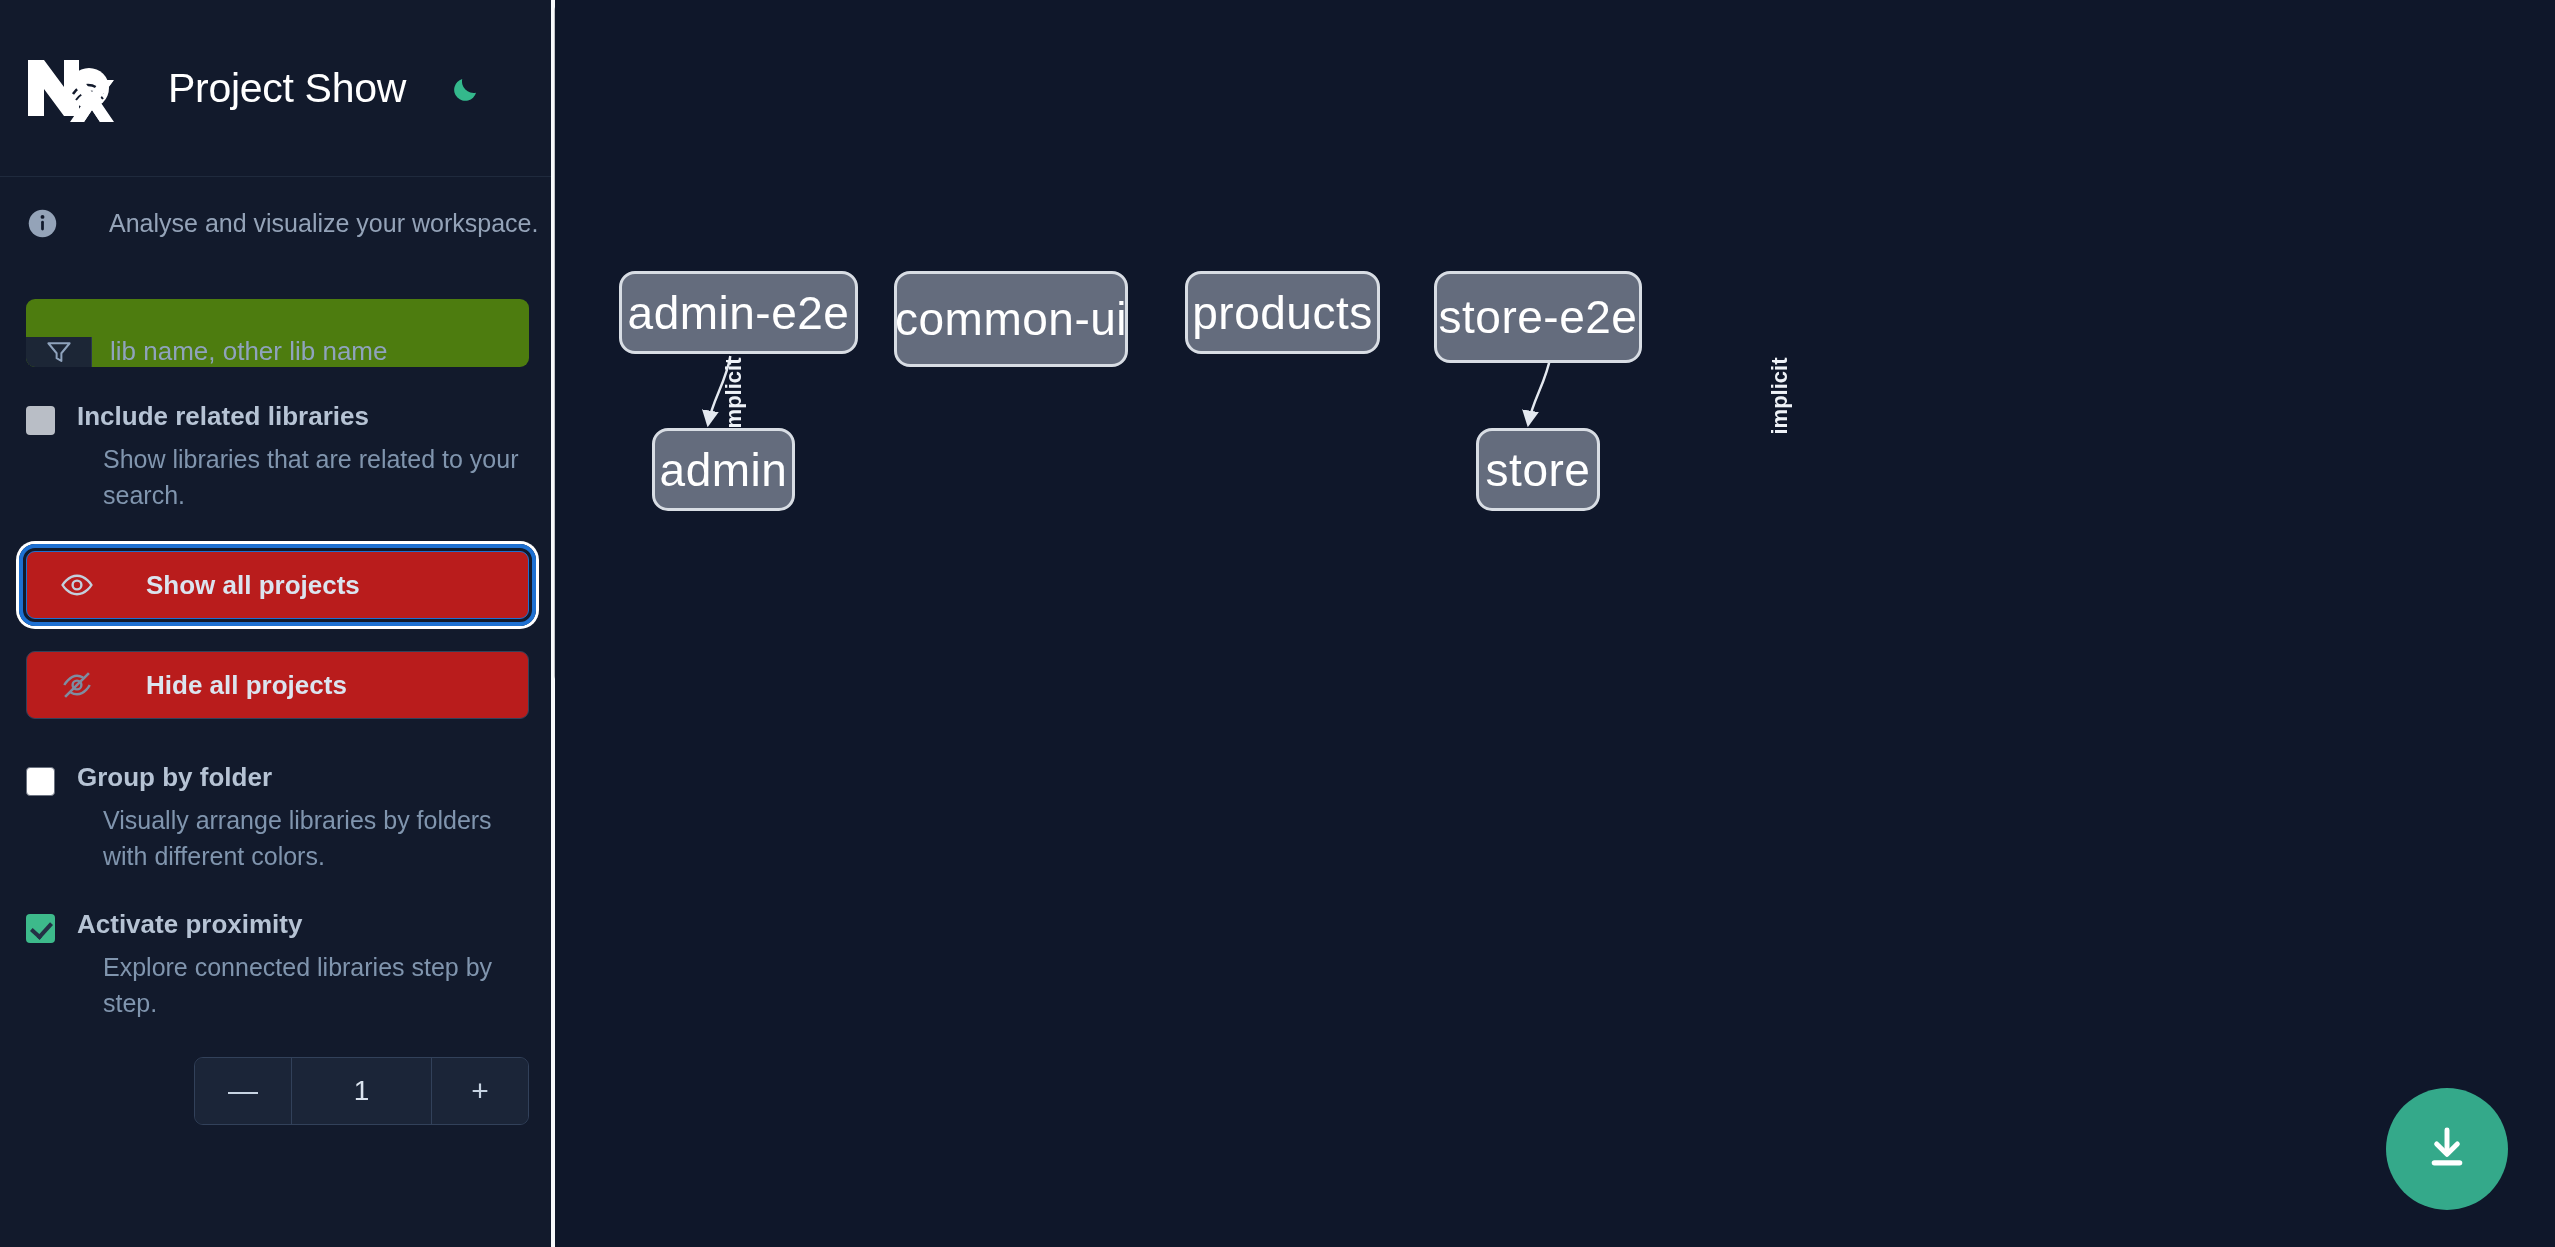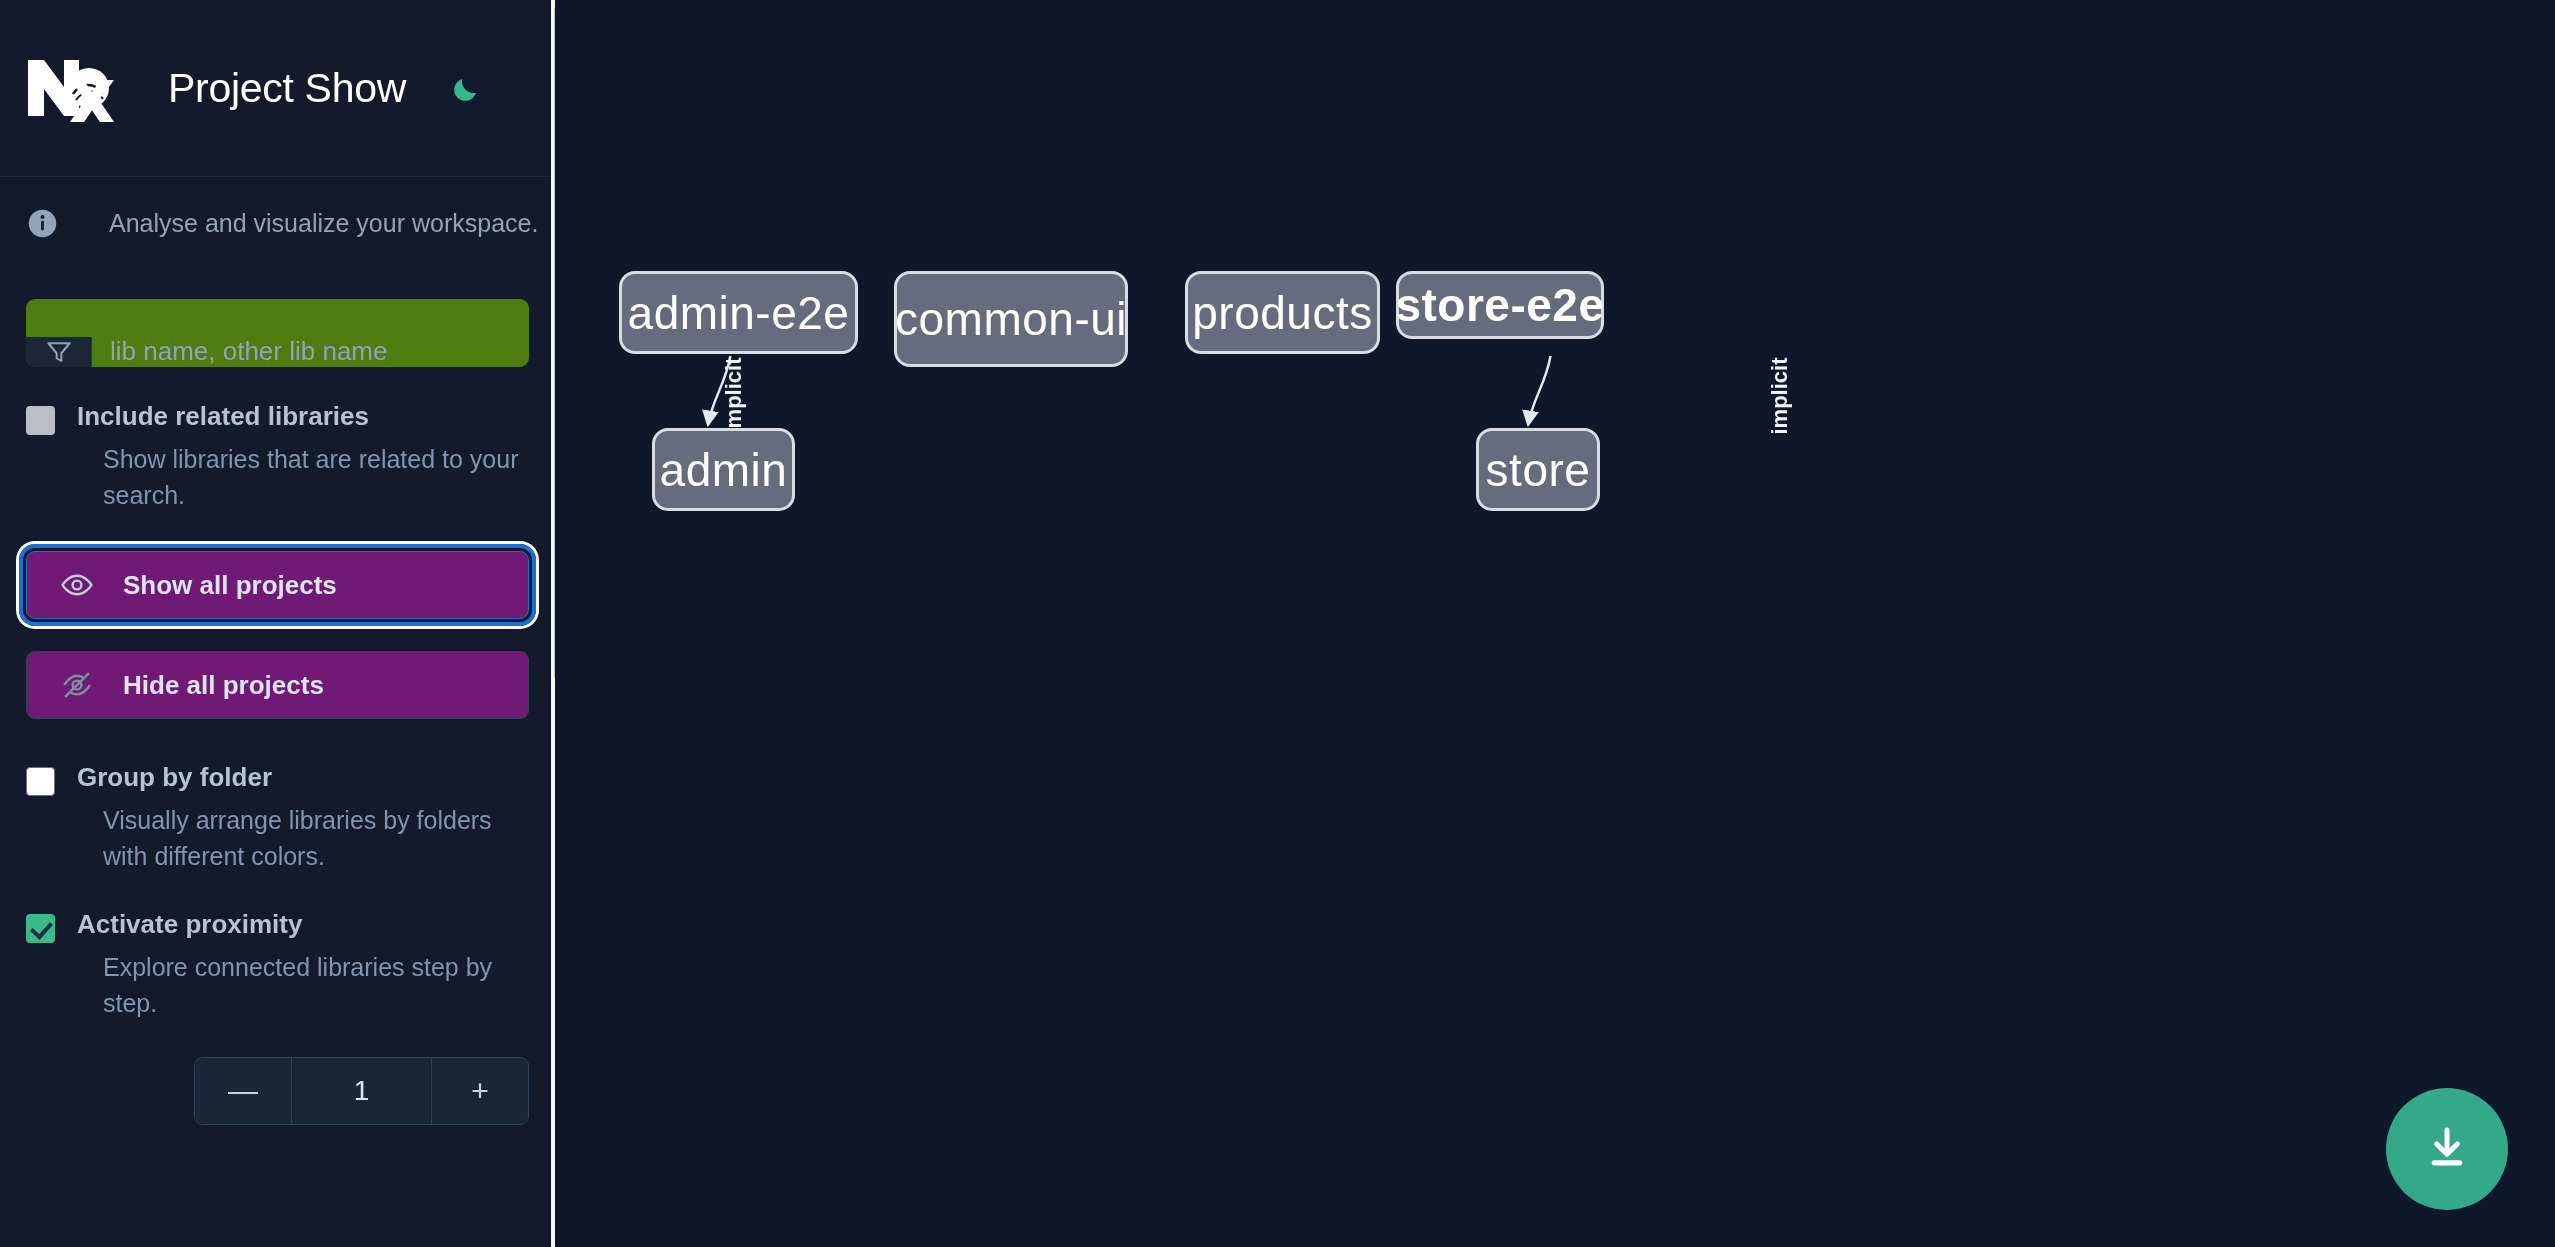--- a/index.html
+++ b/index.html
@@ -169,28 +169,29 @@
 
   
   .btn-group { padding: 0 26px; }
 
   .wide-btn {
     width: 503px;
     height: 68px;
     display: flex;
     align-items: center;
     padding-left: 30px;
-    background: #701a75;
+    background: #b91c1c;
     border: 1px solid #32415a;
     border-radius: 9px;
     color: #dbe4ef;
     font-size: 26px;
     font-weight: bold;
     cursor: pointer;
     font-family: "Liberation Sans", sans-serif;
+    gap: 23px;
   }
 
   .wide-btn.focused {
     outline: 4px solid #1d70d2;
     outline-offset: 3px;
     box-shadow: 0 0 0 7px #121a2c, 0 0 0 10px #ffffff;
     border-color: #1d70d2;
   }
 
   .wide-btn .bicon {
@@ -449,21 +450,21 @@
     <div class="edge-label" style="left:140px; top:383px; transform:rotate(-90deg);">implicit</div>
 
     <div class="edge-label" style="left:1186px; top:383px; transform:rotate(-90deg);">implicit</div>
 
     <div class="node" style="left:64px; top:271px; width:239px; height:83px;">admin-e2e</div>
 
     <div class="node" style="left:339px; top:271px; width:234px; height:96px;">common-ui</div>
 
     <div class="node" style="left:630px; top:271px; width:195px; height:83px;">products</div>
 
-    <div class="node" style="left:841px; top:271px; width:208px; height:68px;font-weight:bold;">store-e2e</div>
+    <div class="node" style="left:879px; top:271px; width:208px; height:92px;">store-e2e</div>
 
     <div class="node" style="left:97px; top:428px; width:143px; height:83px;">admin</div>
 
     <div class="node" style="left:921px; top:428px; width:124px; height:83px;">store</div>
 
     <button id="fab">
       <span>
         <svg viewBox="0 0 24 24" width="54" height="54" xmlns="http://www.w3.org/2000/svg">
           <path d="M12 4v10" stroke="#ffffff" stroke-width="2.2" stroke-linecap="round"></path>
           <path d="M7.4 10.2 12 14.8l4.6-4.6" fill="none" stroke="#ffffff" stroke-width="2.2" stroke-linecap="round" stroke-linejoin="round"></path>

